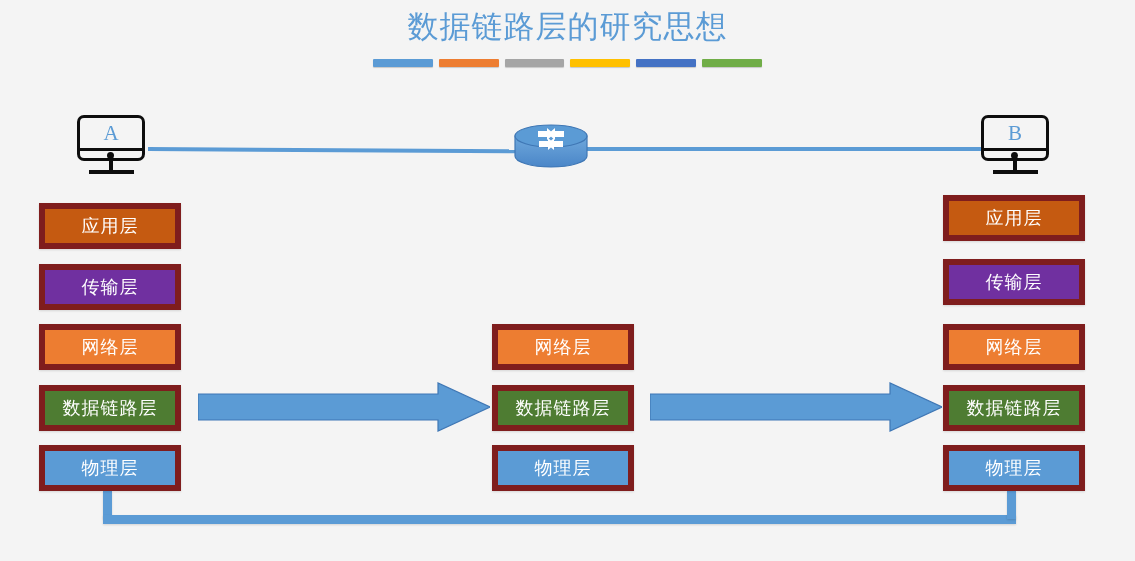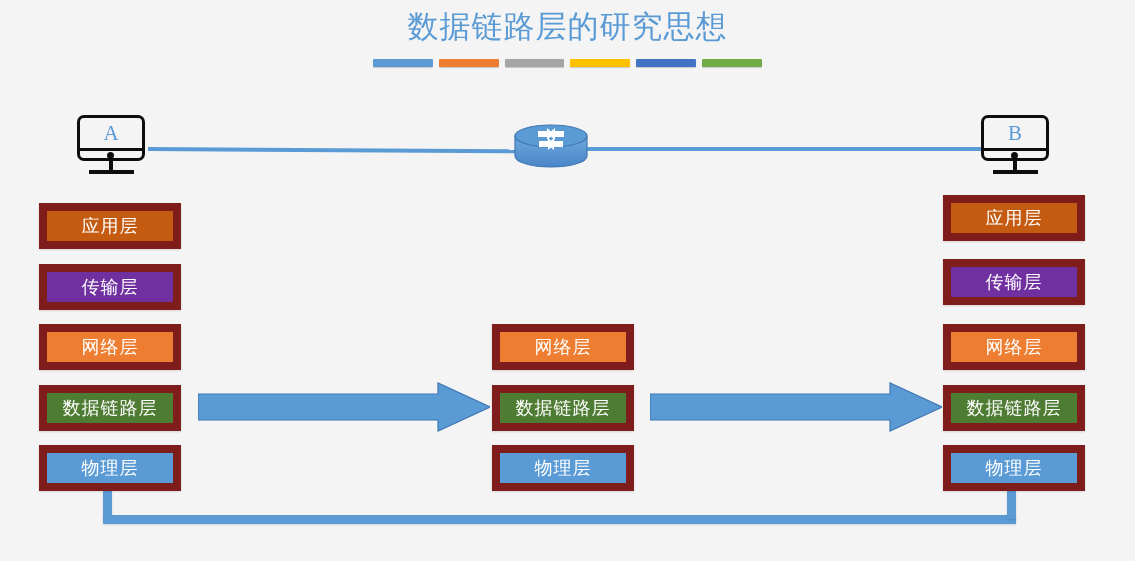--- a/index.html
+++ b/index.html
@@ -123,21 +123,21 @@
   .link-line {
     position: absolute;
     background: #5b9bd5;
     height: 4px;
   }
 
   
   .layer-box {
     position: absolute;
     box-sizing: border-box;
-    border: 8px solid #7f1d1d;
+    border: 6px solid #7f1d1d;
     color: #ffffff;
     font-size: 18px;
     display: flex;
     align-items: center;
     justify-content: center;
     font-family: "Liberation Serif", "DejaVu Serif", serif;
     letter-spacing: 1px;
     box-shadow: 0 1px 2px rgba(0,0,0,0.12);
     white-space: nowrap;
   }

